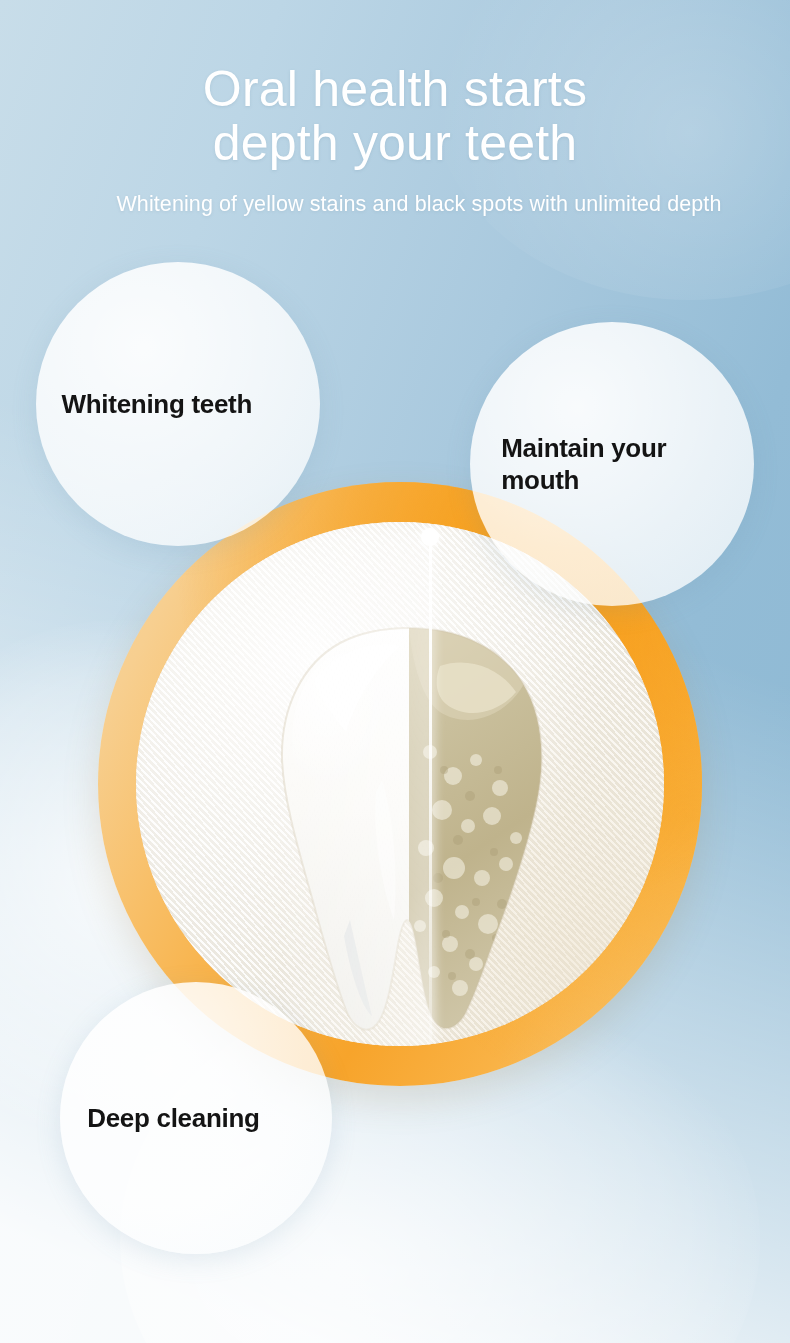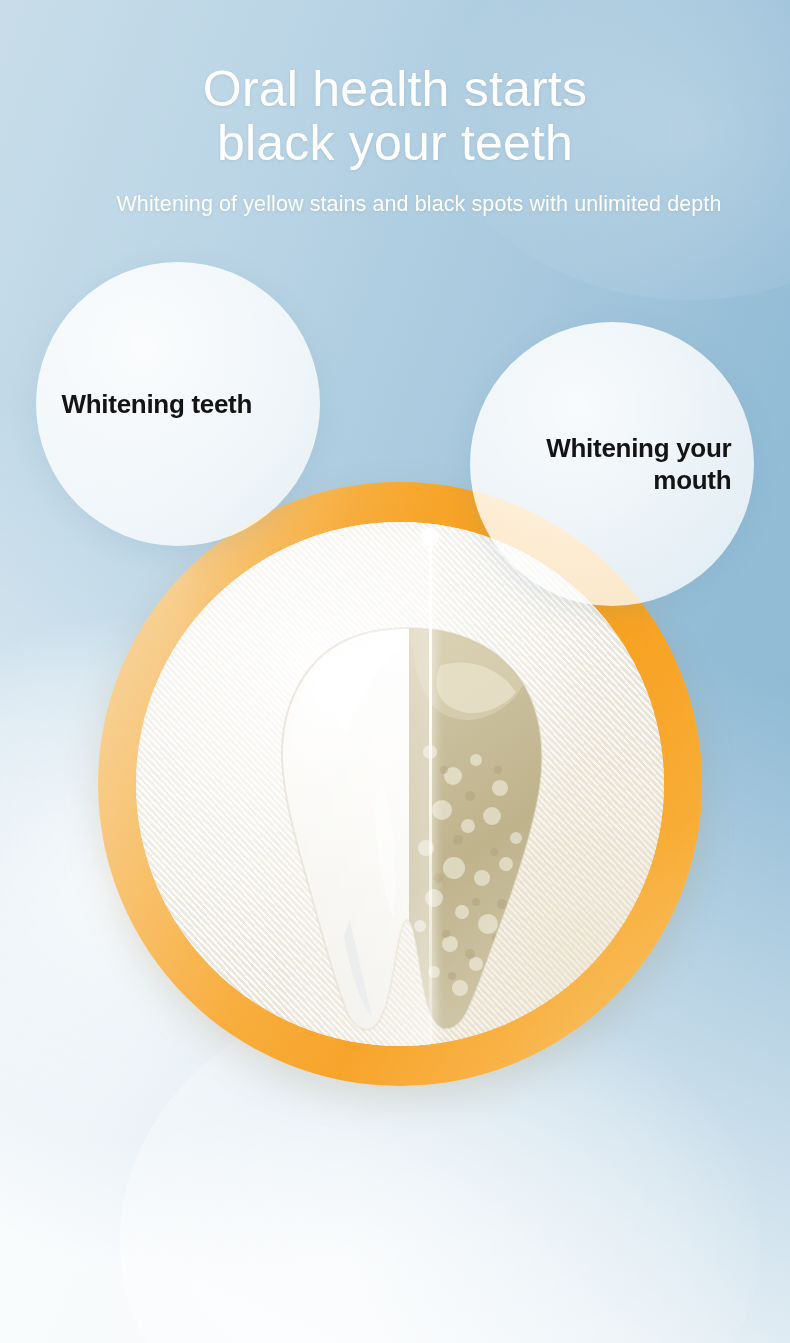--- a/index.html
+++ b/index.html
@@ -198,21 +198,20 @@
   
   .badge {
     position: absolute;
     border-radius: 50%;
     display: flex;
     align-items: center;
     z-index: 8;
     background:
       radial-gradient(circle at 38% 30%, rgba(255,255,255,0.93) 0%, rgba(255,255,255,0.80) 55%, rgba(246,250,252,0.76) 100%);
     box-shadow: 0 6px 26px rgba(110,150,175,0.16);
-    text-align: right;
   }
   .badge-text {
     color: #141414;
     font-weight: bold;
     font-size: 26px;
     line-height: 32px;
     letter-spacing: -0.3px;
     padding-left: 14%;
     padding-right: 8%;
     font-family: "Liberation Sans", sans-serif;
@@ -233,21 +232,21 @@
 
 <div class="poster">
 
   <div class="bg-glow g1"></div>
   <div class="bg-glow g2"></div>
   <div class="bg-glow g3"></div>
 
   <div class="header">
     <h1 class="title">
       <span class="l1">Oral health starts</span>
-      <span class="l2">black your teeth</span>
+      <span class="l2">depth your teeth</span>
     </h1>
     <p class="subtitle">Whitening of yellow stains and black spots with unlimited depth</p>
   </div>
 
   <div class="hero">
     <div class="ring"></div>
     <div class="ring-hot"></div>
 
     <div class="disc">
       <div class="disc-stripes"></div>
@@ -364,18 +363,21 @@
       <div class="stream"></div>
       <div class="stream-dot"></div>
     </div>
   </div>
 
   <div class="badge b1">
     <div class="badge-text">Whitening teeth</div>
   </div>
 
   <div class="badge b2">
-    <div class="badge-text">Whitening your mouth</div>
-  </div>
-
+    <div class="badge-text">Maintain your mouth</div>
+  </div>
+
+  <div class="badge b3">
+    <div class="badge-text">Deep cleaning</div>
+  </div>
 
 
 </div>
 
 </body></html>

